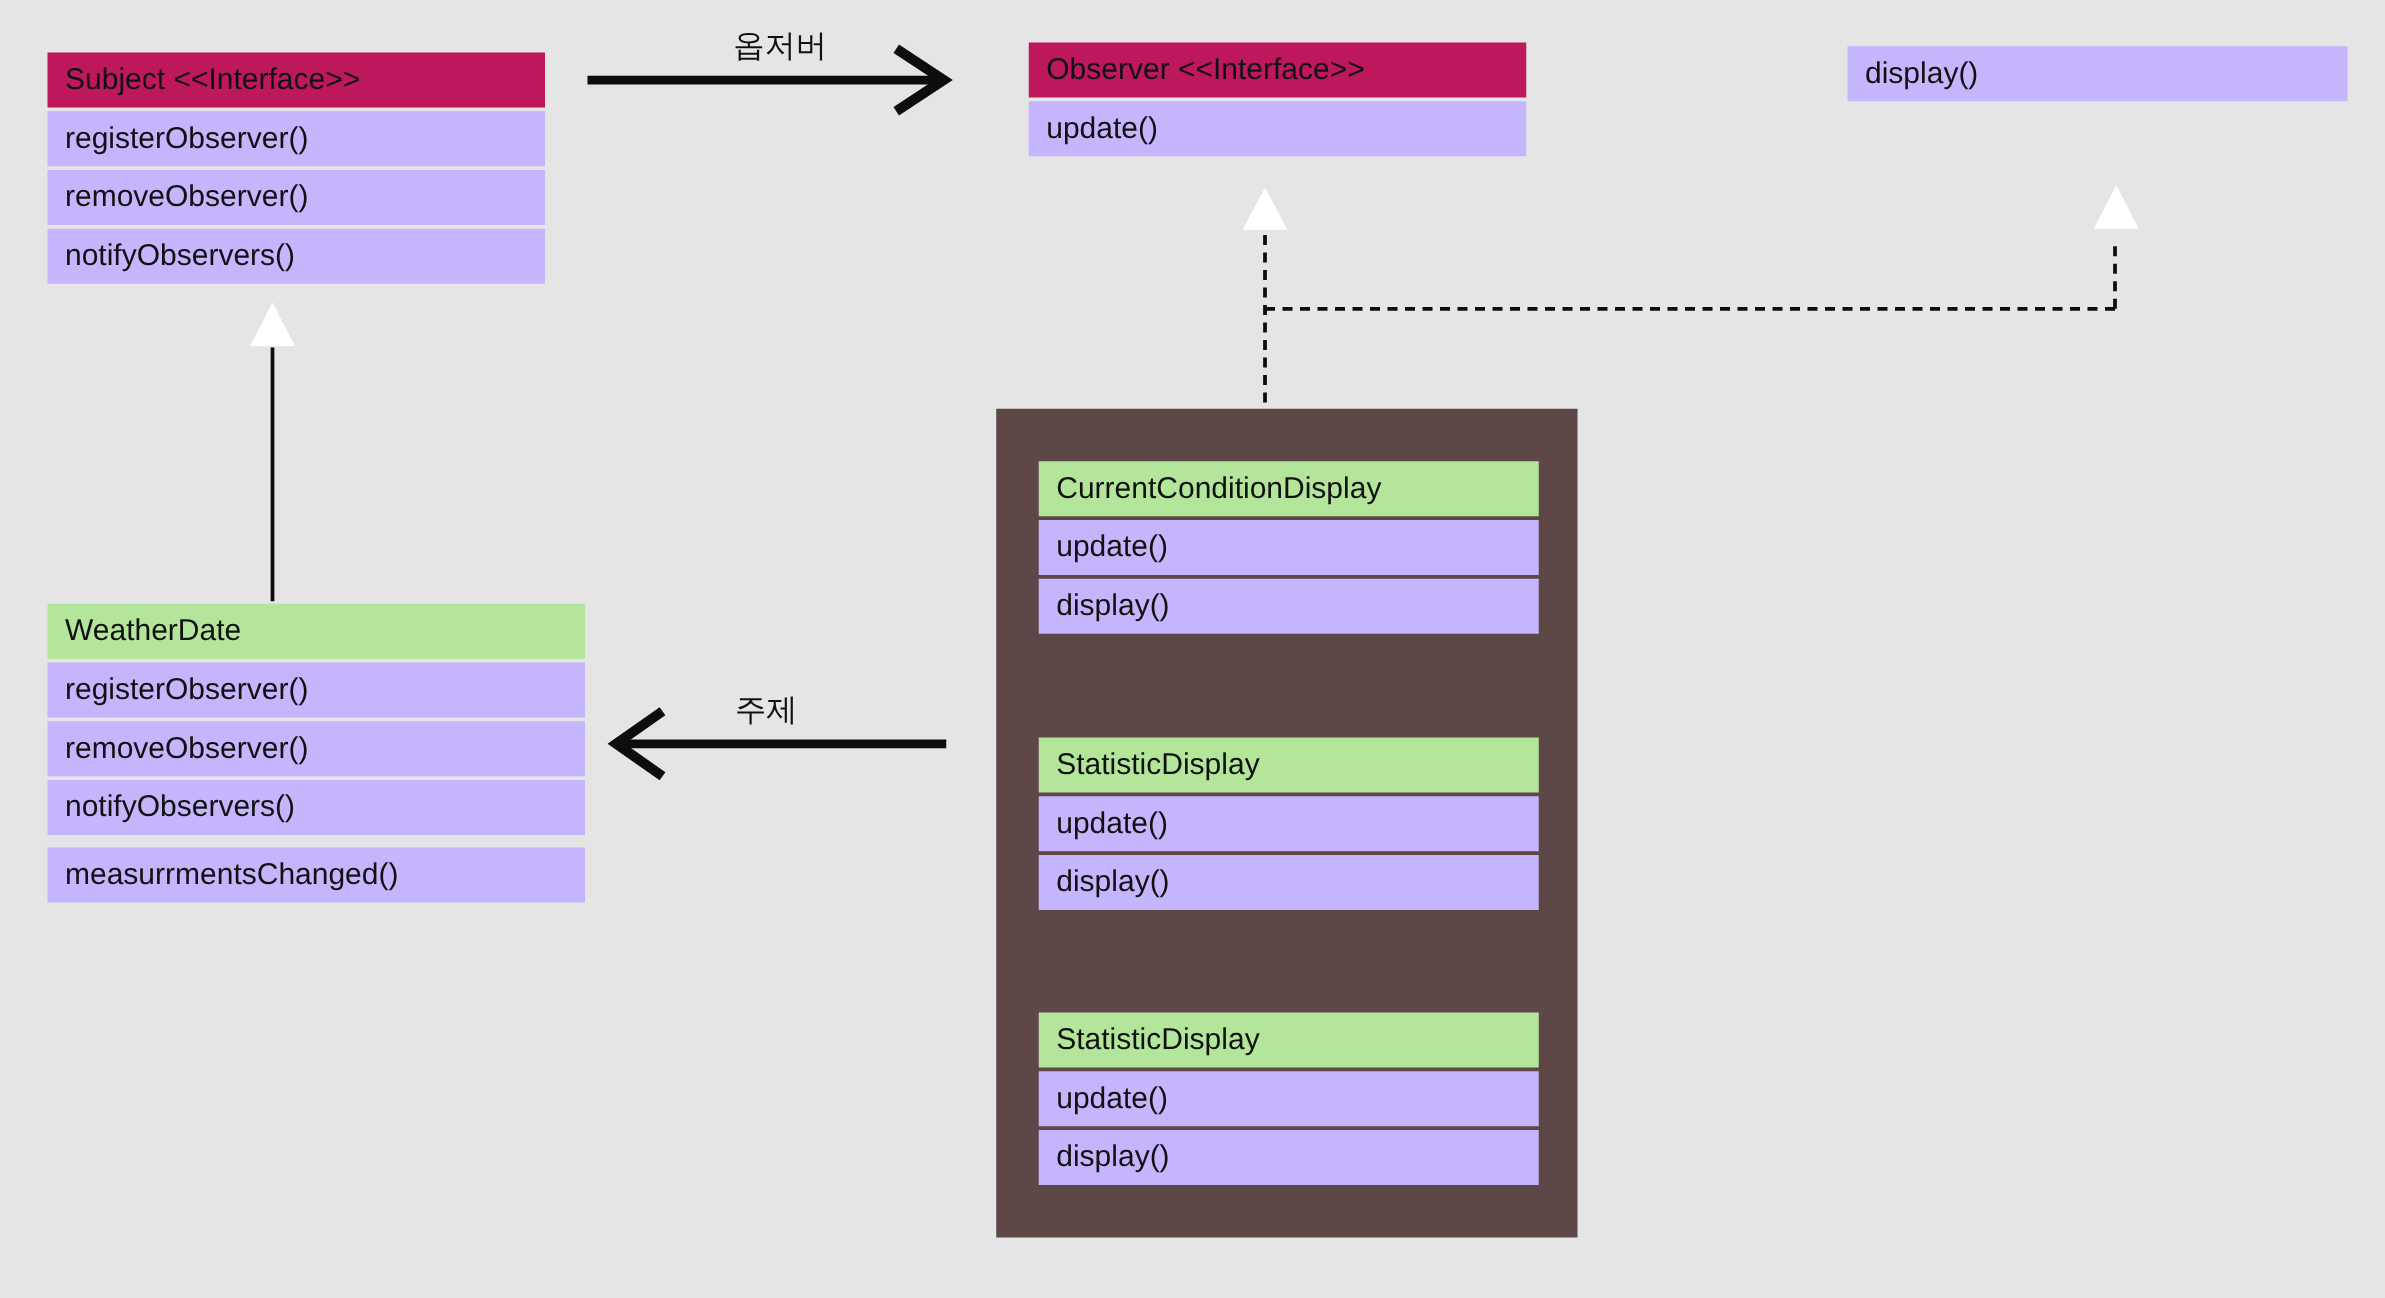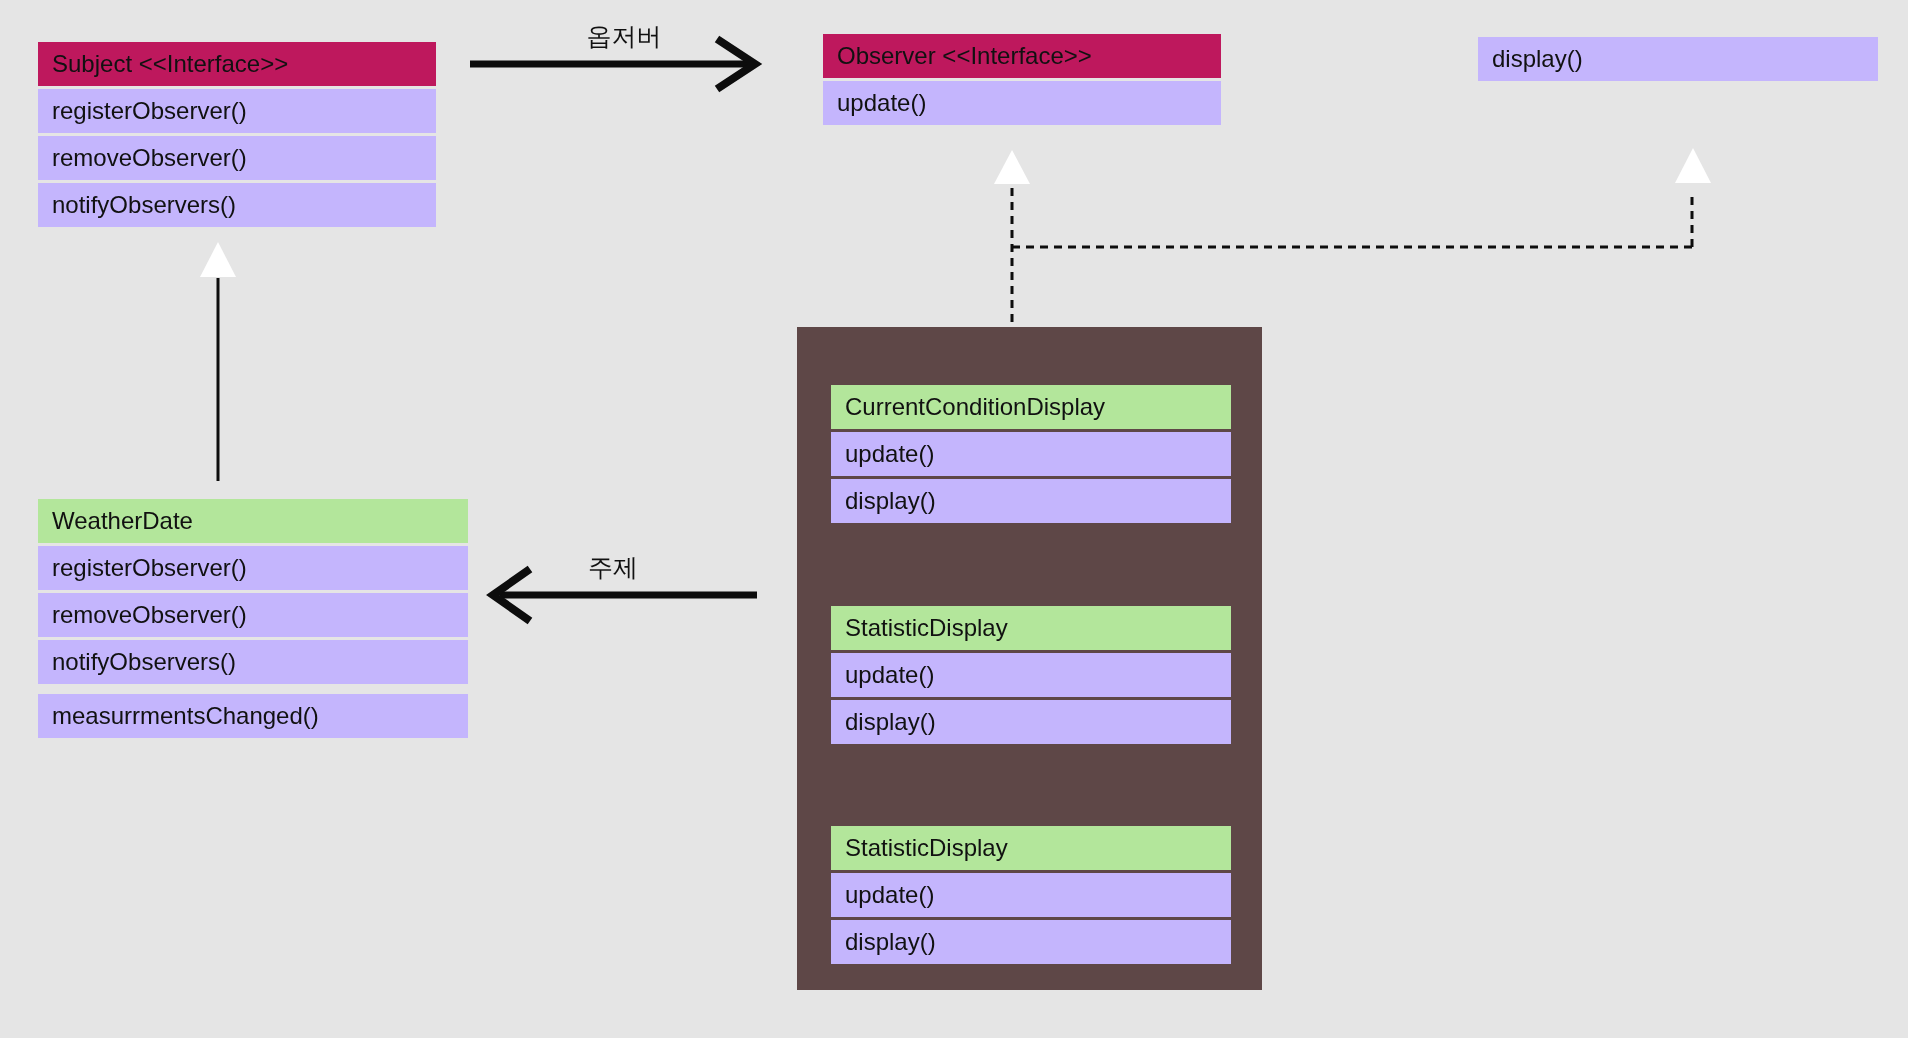--- a/index.html
+++ b/index.html
@@ -22,21 +22,21 @@
   }
   .box-header {
     height: 44px;
     line-height: 44px;
     padding-left: 14px;
     font-size: 24px;
     white-space: nowrap;
     overflow: hidden;
   }
   .box-header.pink  { background: #be185d; }
-  .box-header.green { background: #b3e69b; margin-top: 16px; }
+  .box-header.green { background: #b3e69b; }
   .box-row {
     height: 44px;
     line-height: 44px;
     margin-top: 3px;
     padding-left: 14px;
     font-size: 24px;
     background: #c4b5fd;
     white-space: nowrap;
     overflow: hidden;
   }

